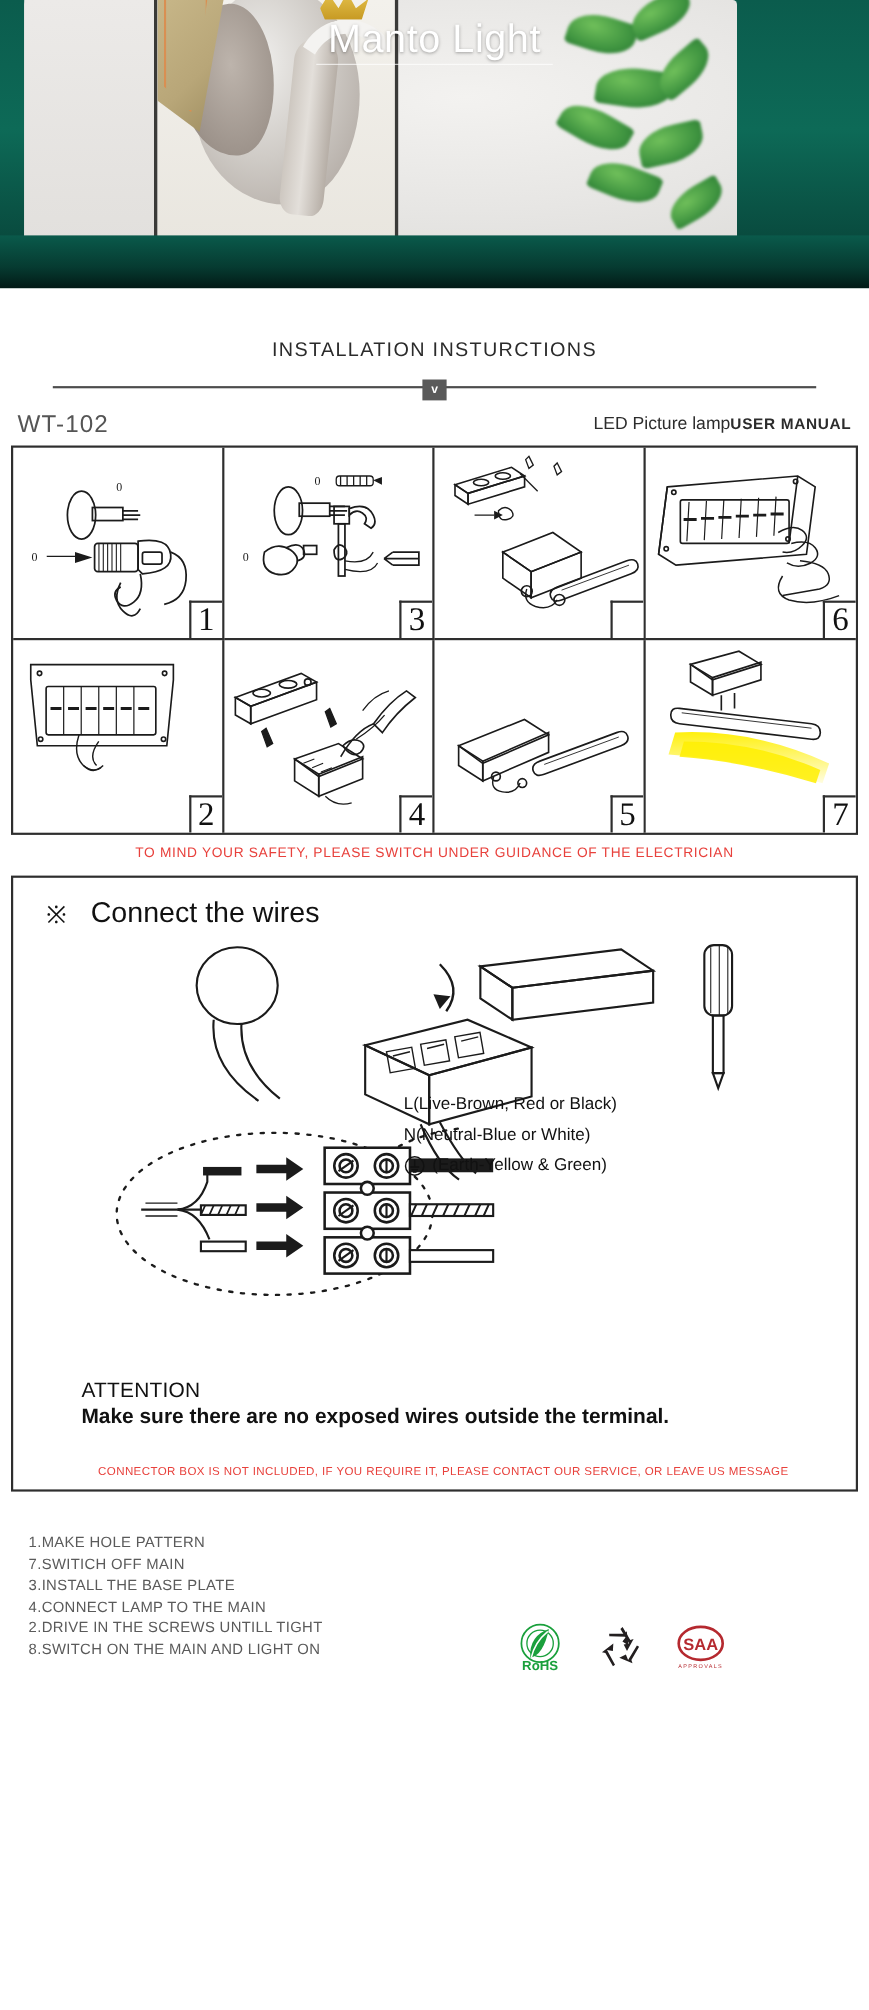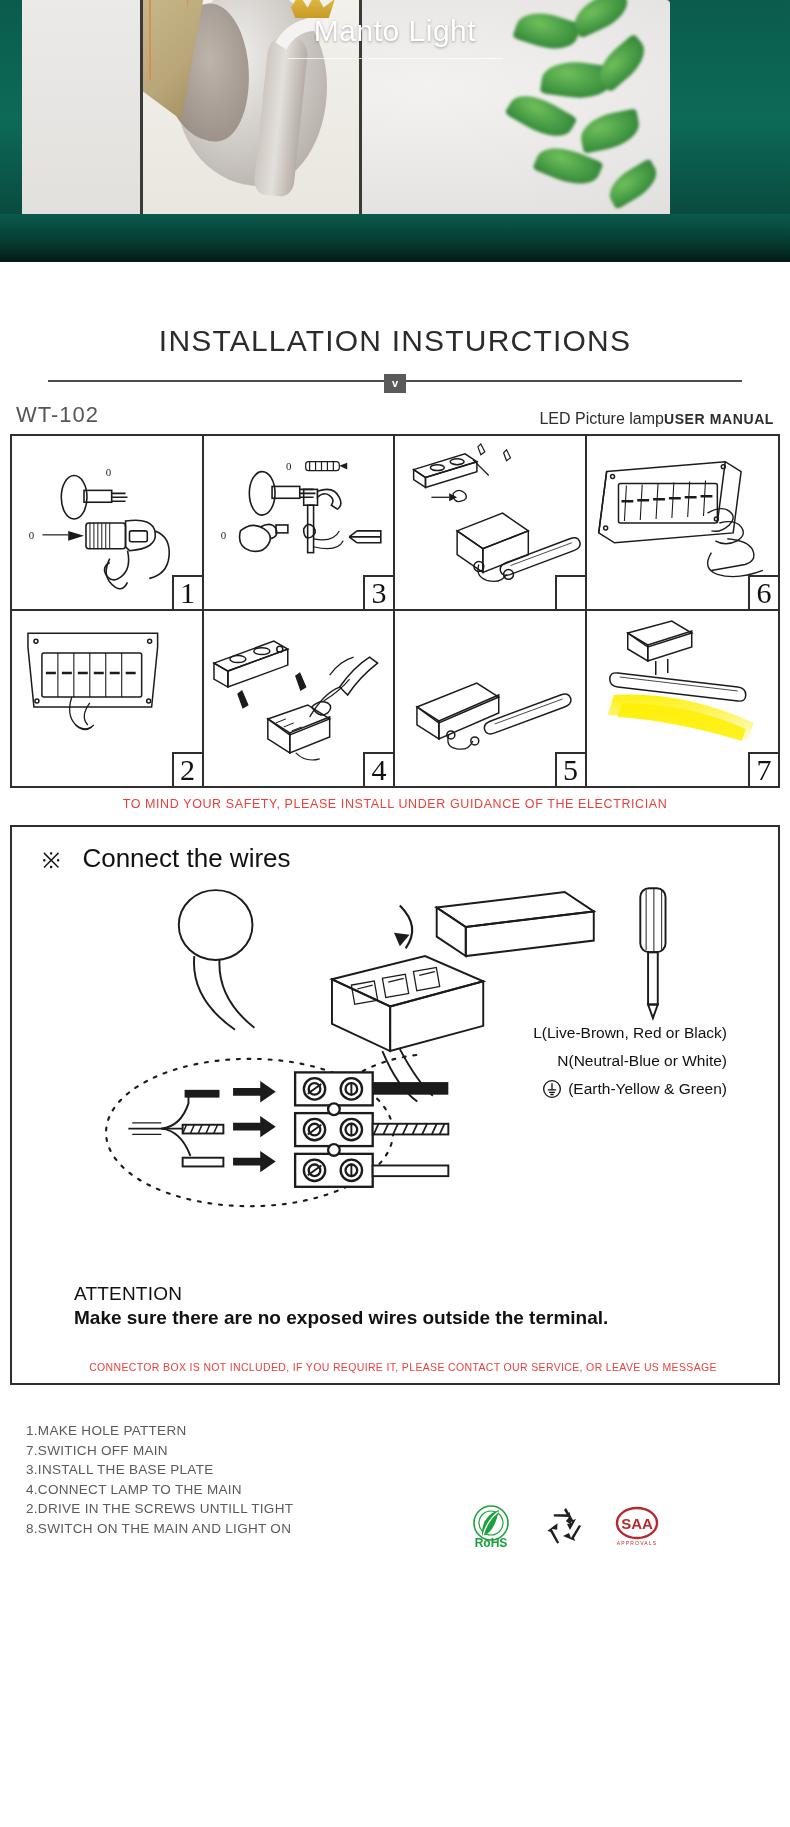--- a/index.html
+++ b/index.html
@@ -86,62 +86,62 @@
   }
   .leaf {
     position:absolute; background: radial-gradient(ellipse at 35% 35%, #6fbf5a 0%, #3f9440 60%, #226c2c 100%);
     border-radius: 60% 10% 60% 10%;
   }
   .hero-title {
     position: absolute;
     left: 0; right: 0; top: 14px;
     text-align: center;
     color: #ffffff;
-    font-size: 30px;
+    font-size: 36px;
     font-weight: 400;
     letter-spacing: 0.5px;
     text-shadow: 0 1px 3px rgba(0,0,0,.35);
   }
   .hero-title-rule {
     position: absolute; top: 58px; left: 50%; transform: translateX(-50%);
     width: 215px; height: 1px; background: rgba(255,255,255,.75);
   }
   .hero-bottom-band {
     position:absolute; left:0; right:0; bottom:0; height: 48px;
     background: linear-gradient(180deg,#0a5a4b 0%, #063b31 60%, #021a16 100%);
   }
 
   
   .section-title {
     text-align: center;
-    font-size: 30px;
+    font-size: 18px;
     color: #2b2b2b;
     font-weight: 400;
     letter-spacing: 1.2px;
-    margin-top: 62px;
+    margin-top: 46px;
   }
   .divider-wrap {
     position: relative;
     margin: 16px 48px 0 48px;
     height: 20px;
   }
   .divider-line {
     position:absolute; left:0; right:0; top: 6px; height: 2px; background: #4d4d4d;
   }
   .divider-badge {
     position:absolute; left: 50%; transform: translateX(-50%);
     top: 0px; width: 22px; height: 19px;
     background: #5a5a5a;
     color:#fff; font-size: 11px; line-height: 19px; text-align:center;
     font-weight: 700;
   }
 
   
   .model-row {
-    display:flex; align-items: flex-end; justify-content: space-between;
+    display:flex; align-items: center; justify-content: space-between;
     margin: 8px 16px 6px 16px;
   }
   .model-code { font-size: 22px; color:#555; letter-spacing: 1px; }
   .model-right { font-size: 16px; color:#2c2c2c; }
   .model-right .strong { font-weight: 700; font-size: 14px; letter-spacing: .6px; }
 
   
   .grid {
     margin: 0 10px;
     border: 2px solid #2e2e2e;
@@ -191,21 +191,21 @@
   }
   .ref-mark { font-size: 22px; color:#111; }
   .wires-head-text { font-size: 26px; color:#111; }
   .wires-art { position:absolute; left:0; right:0; top: 46px; height: 360px; }
   .wires-art svg { width:100%; height:100%; display:block; }
 
   .wire-labels {
     position:absolute; left: 355px; top: 192px; width: 360px;
     font-size: 15.5px; color:#111; line-height: 28px; font-weight: 500;
   }
-  .wire-label-row { display:flex; align-items:center; gap:6px; height: 28px; white-space: nowrap; justify-content: flex-end;}
+  .wire-label-row { display:flex; align-items:center; gap:6px; height: 28px; white-space: nowrap;}
   .earth-glyph { display:inline-block; width:20px; height:20px; }
 
   .attention-block {
     position:absolute; left: 62px; bottom: 54px;
   }
   .attention-title { font-size: 19px; font-weight: 400; color:#111; letter-spacing:.2px; }
   .attention-text  { font-size: 19px; font-weight: 800; color:#111; margin-top: 2px; }
   .connector-note {
     position:absolute; left:0; right:0; bottom: 10px;
     text-align:center; color:#e8413c; font-size: 10.5px; letter-spacing: .35px; padding-left: 16px;
@@ -479,21 +479,21 @@
           <path d="M32 66 l118 14" stroke-width="0.8"></path>
         </g>
         <path d="M26 84 q70 -4 140 28 l-6 18 q-78 -22 -140 -26z" fill="url(#glow7)"></path>
         <path d="M34 92 q66 0 124 26 l-4 12 q-66 -20 -124 -24z" fill="#ffef00" opacity="0.85"></path>
       </svg>
     </div>
     <div class="step-num">7</div>
   </div>
 </div>
 
-<div class="warn-red">TO MIND YOUR SAFETY, PLEASE INSTALL UNDER GUIDANCE OF THE ELECTRICIAN</div>
+<div class="warn-red">TO MIND YOUR SAFETY, PLEASE SWITCH UNDER GUIDANCE OF THE ELECTRICIAN</div>
 
 <div class="wires-panel">
   <div class="wires-head">
     <span class="ref-mark">※</span>
     <span class="wires-head-text">Connect the wires</span>
   </div>
 
   <div class="wires-art">
     <svg viewBox="0 0 790 360" fill="none" stroke="#1b1b1b" stroke-width="2">
 

